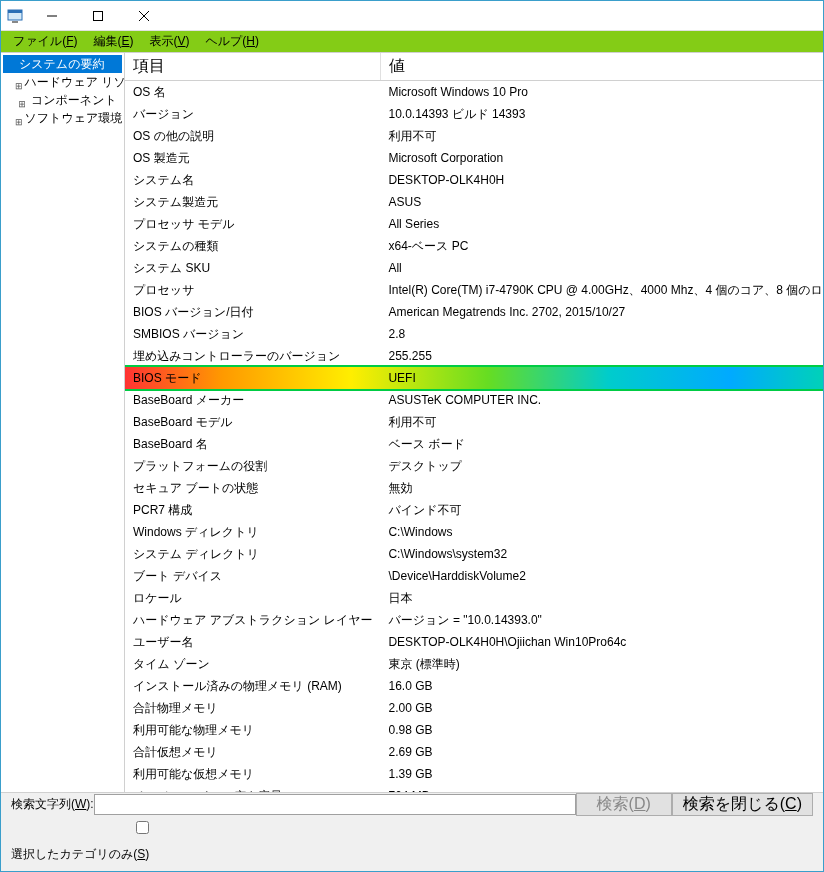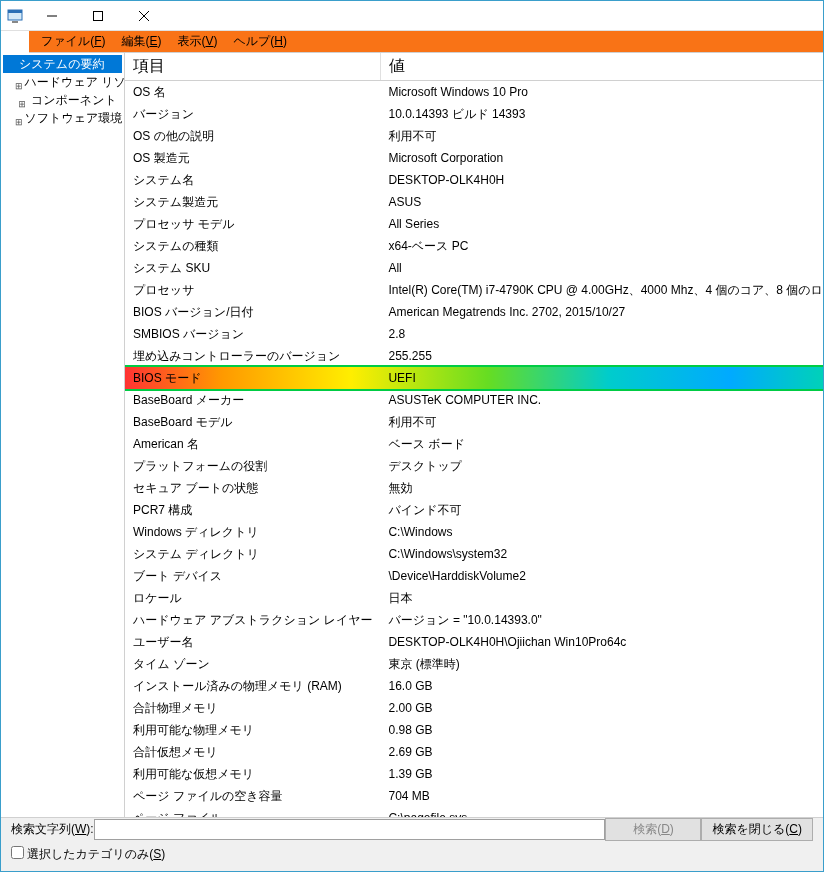--- a/index.html
+++ b/index.html
@@ -28,27 +28,26 @@
   .titlebar .title { flex: 1; font-size: 12px; color: #000; }
   .titlebar .win-buttons { display: flex; }
   .titlebar .win-btn {
     width: 46px; height: 30px;
     display: flex; align-items: center; justify-content: center;
     font-size: 12px; color: #000;
   }
   
   .menubar {
     height: 22px;
-    background: #f97316;
+    background: #84cc16;
     display: flex;
     align-items: center;
     padding: 0 4px;
     border-bottom: 1px solid #d0d0d0;
     font-size: 12px;
-    margin-left: 28px;
   }
   .menubar .menu-item { padding: 2px 8px; cursor: default; }
   .menubar .menu-item u { text-decoration: underline; }
   
   .main {
     flex: 1;
     display: flex;
     border-bottom: 1px solid #d0d0d0;
     overflow: hidden;
   }
@@ -109,33 +108,33 @@
     border: 1px solid #a0a0a0;
     background: #fff;
     padding: 0 4px;
     font-size: 12px;
   }
   .searchbar button {
     height: 23px;
     min-width: 96px;
     border: 1px solid #adadad;
     background: #e1e1e1;
-    font-size: 12px;
+    font-size: 16px;
     padding: 0 10px;
   }
   .searchbar button:disabled { color: #888; }
   .checkrow {
     padding: 3px 10px 8px 10px;
     background: #f0f0f0;
     display: flex;
     align-items: center;
     gap: 4px;
     font-size: 12px;
   }
-  .checkrow .chk { display: flex; align-items: flex-start; gap: 3px; margin-right: 110px; }
+  .checkrow .chk { display: flex; align-items: flex-end; gap: 12px; margin-right: 110px; flex-direction: column; }
   .checkrow input[type=checkbox] { width: 13px; height: 13px; }
 </style>
 </head>
 <body>
 
 <div class="titlebar">
   <span class="icon">
     <svg viewBox="0 0 16 16" width="16" height="16">
       <rect x="1" y="2" width="14" height="10" fill="#d4e9f7" stroke="#2a6fb5"></rect>
       <rect x="1" y="2" width="14" height="3" fill="#2a6fb5"></rect>
@@ -255,21 +254,21 @@
           </tr>
           <tr>
             <td class="key">BaseBoard メーカー</td>
             <td>ASUSTeK COMPUTER INC.</td>
           </tr>
           <tr>
             <td class="key">BaseBoard モデル</td>
             <td>利用不可</td>
           </tr>
           <tr>
-            <td class="key">American 名</td>
+            <td class="key">BaseBoard 名</td>
             <td>ベース ボード</td>
           </tr>
           <tr>
             <td class="key">プラットフォームの役割</td>
             <td>デスクトップ</td>
           </tr>
           <tr>
             <td class="key">セキュア ブートの状態</td>
             <td>無効</td>
           </tr>

